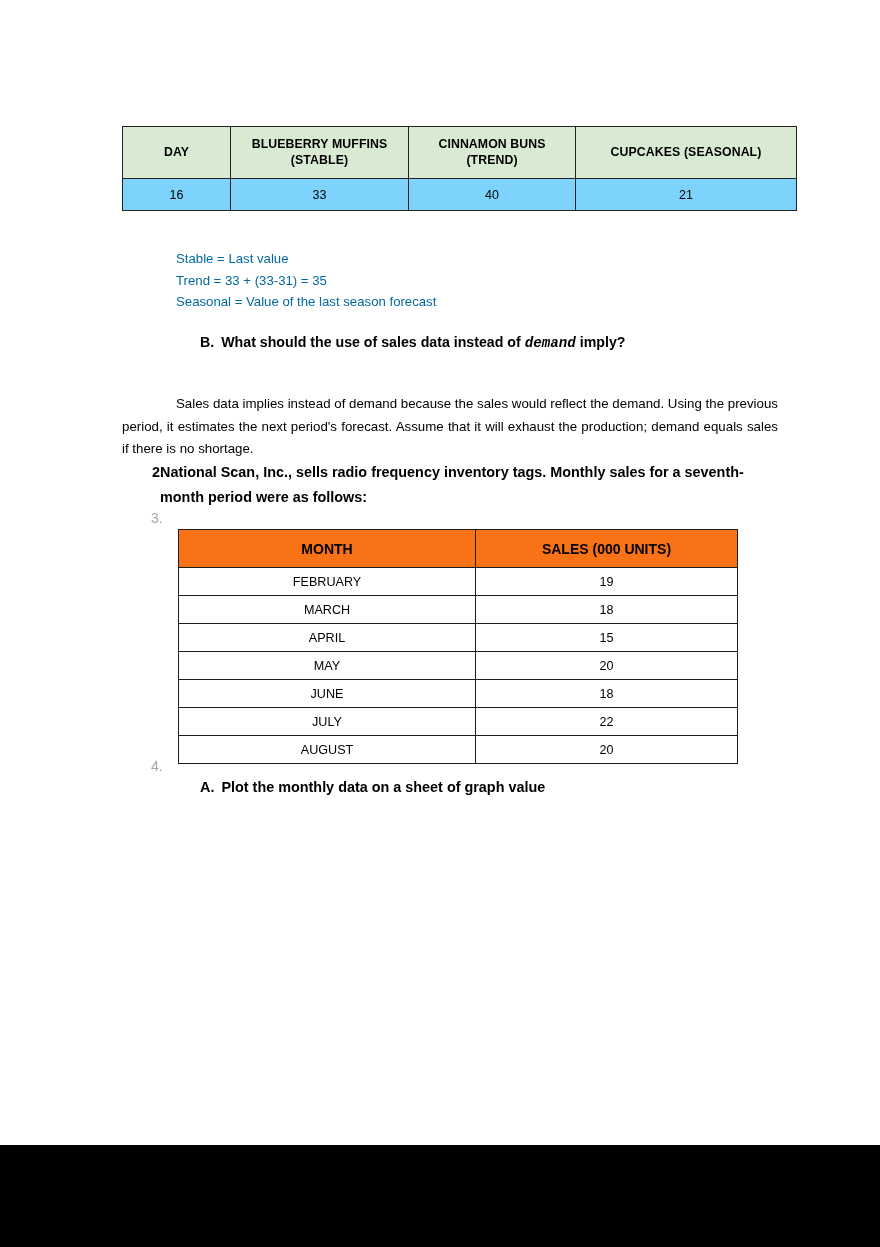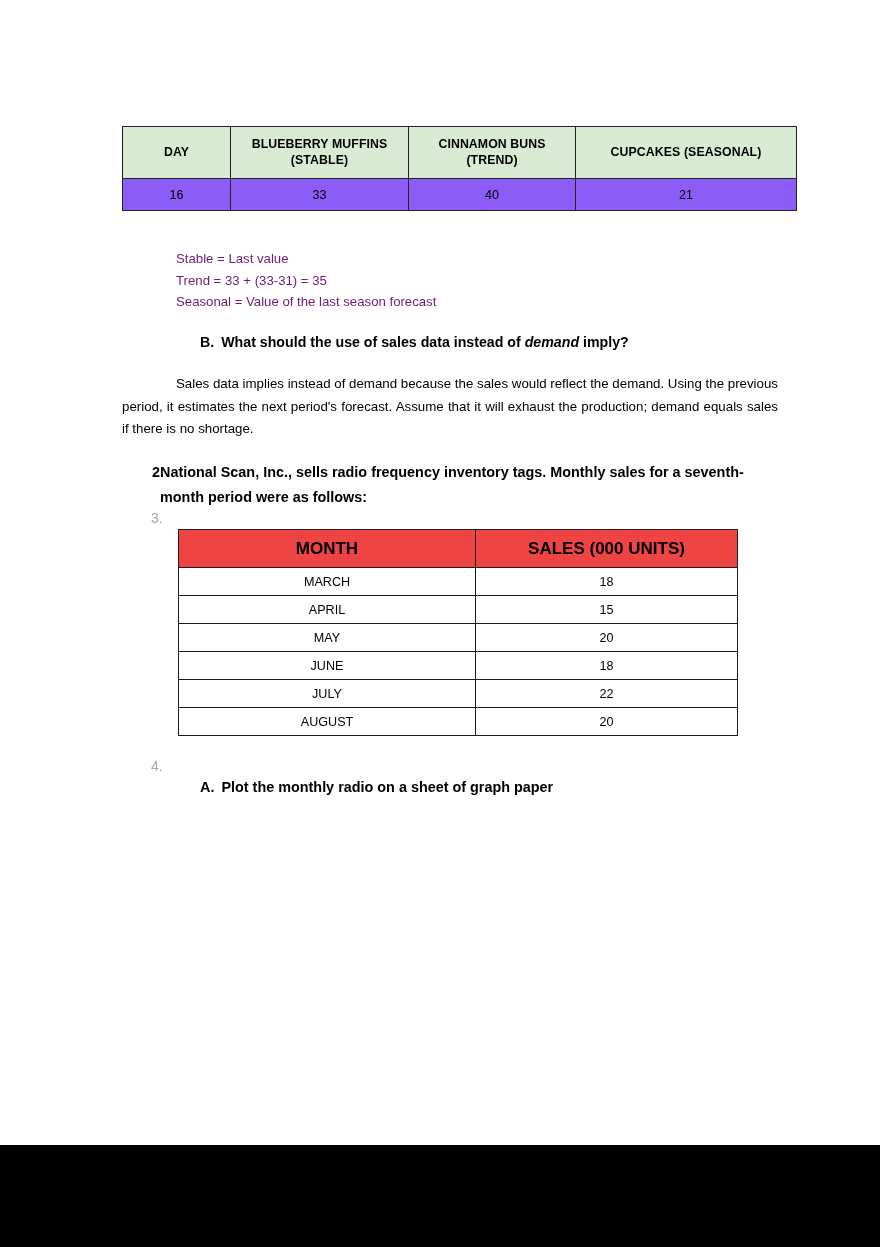--- a/index.html
+++ b/index.html
@@ -52,59 +52,59 @@
   }
   .table-forecast thead th {
     background: #d9ead3;
     font-size: 12.3px;
     font-weight: bold;
     letter-spacing: 0.1px;
     height: 45px;
     line-height: 1.28;
   }
   .table-forecast tbody td {
-    background: #8b5cf6;
+    background: #7dd3fc;
     font-size: 12.5px;
     font-weight: normal;
     height: 25px;
   }
   .tf-c1 { width: 108px; }
   .tf-c2 { width: 178px; }
   .tf-c3 { width: 167px; }
   .tf-c4 { width: 221px; }
 
   
   .notes {
     position: absolute;
     left: 176px;
     top: 248px;
-    color: #701a75;
+    color: #0369a1;
     font-size: 13.2px;
     line-height: 21.5px;
     white-space: nowrap;
   }
   .notes div { white-space: nowrap; }
 
   
   .heading-b {
     position: absolute;
     left: 200px;
     top: 334px;
     font-size: 14.2px;
     font-weight: bold;
     white-space: nowrap;
   }
   .heading-b .lbl { margin-right: 7px; }
-  .heading-b em { font-style: italic; }
+  .heading-b em { font-style: italic; font-family: Liberation Mono, monospace; }
 
   
   .para {
     position: absolute;
     left: 122px;
-    top: 360px;
+    top: 380px;
     width: 656px;
     font-size: 13.3px;
     line-height: 22.5px;
     text-align: justify;
     text-indent: 54px;
   }
 
   
   .item-2 {
     position: absolute;
@@ -145,22 +145,22 @@
     table-layout: fixed;
   }
   .table-sales td,
   .table-sales th {
     border: 1.4px solid #1d1d1d;
     text-align: center;
     vertical-align: middle;
     padding: 2px 4px;
   }
   .table-sales thead th {
-    background: #ef4444;
-    font-size: 17px;
+    background: #f97316;
+    font-size: 14px;
     font-weight: bold;
     height: 33px;
     margin-left: 33px;
   }
   .table-sales tbody td {
     background: #ffffff;
     font-size: 12.6px;
     font-weight: normal;
     height: 23px;
   }
@@ -244,20 +244,24 @@
         <col class="ts-c2">
     </colgroup>
     <thead>
       <tr>
         <th>MONTH</th>
         <th>SALES (000 UNITS)</th>
       </tr>
     </thead>
     <tbody>
       <tr>
+        <td>FEBRUARY</td>
+        <td>19</td>
+      </tr>
+      <tr>
         <td>MARCH</td>
         <td>18</td>
       </tr>
       <tr>
         <td>APRIL</td>
         <td>15</td>
       </tr>
       <tr>
         <td>MAY</td>
         <td>20</td>
@@ -271,18 +275,18 @@
         <td>22</td>
       </tr>
       <tr>
         <td>AUGUST</td>
         <td>20</td>
       </tr>
     </tbody>
   </table>
 
   <div class="heading-a">
-    <span class="lbl">A.</span><span>Plot the monthly radio on a sheet of graph paper</span>
+    <span class="lbl">A.</span><span>Plot the monthly data on a sheet of graph value</span>
   </div>
 
 </div>
 
 <div class="bottom-bar"></div>
 
 </body></html>

